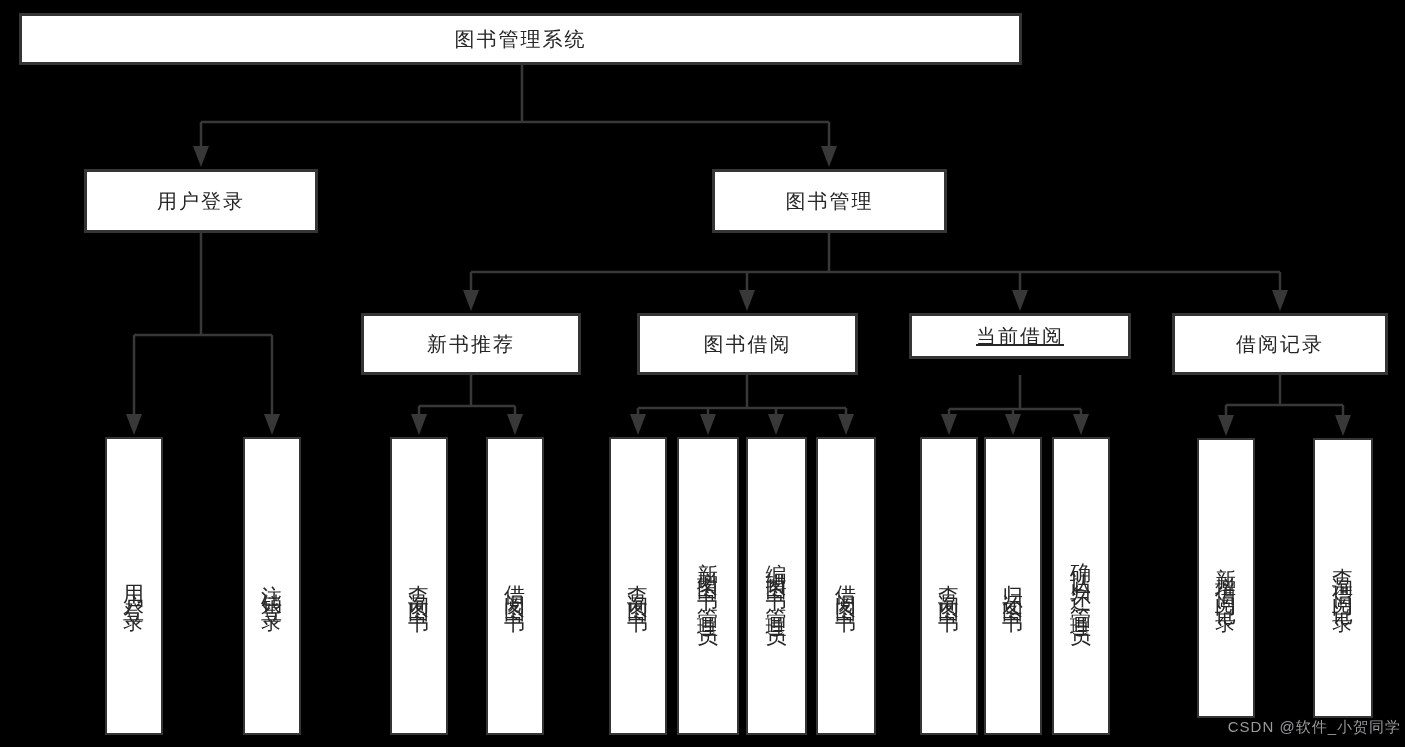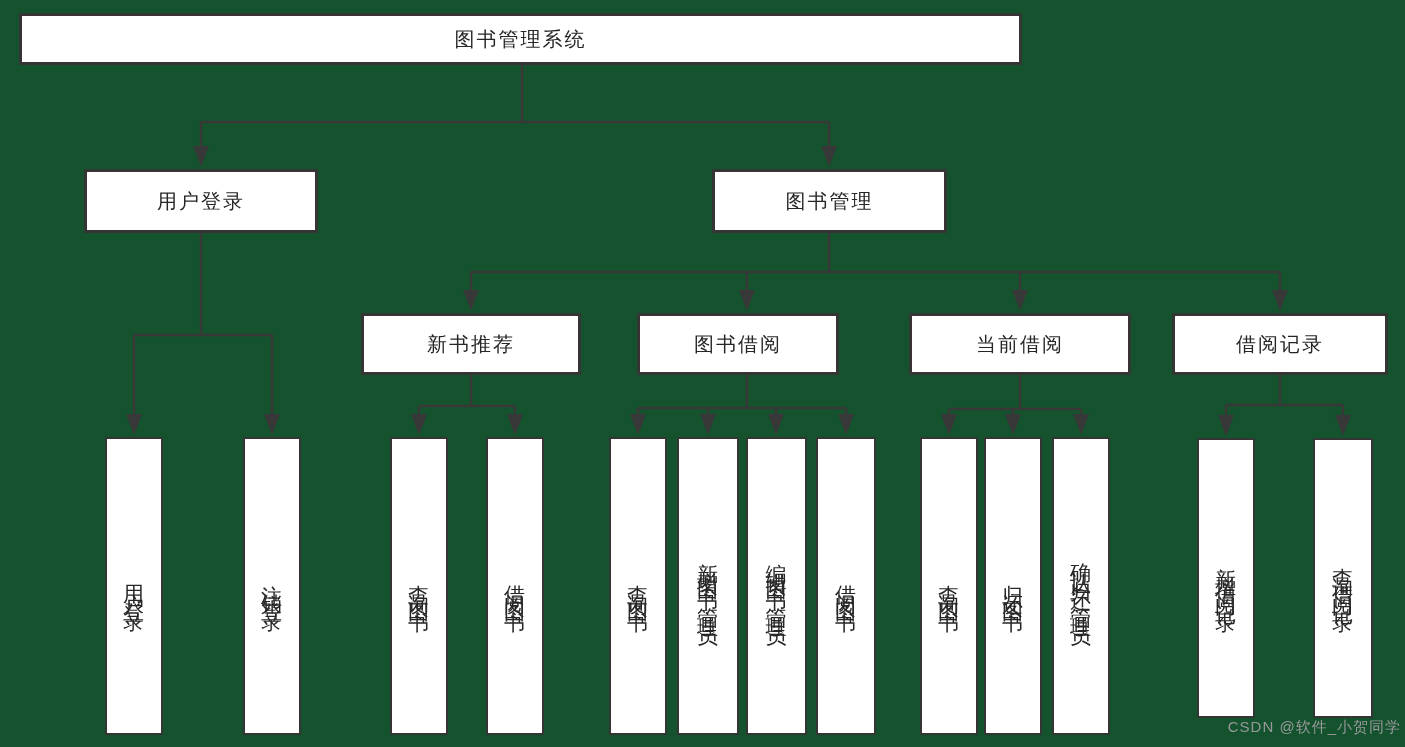--- a/index.html
+++ b/index.html
@@ -1,20 +1,20 @@
 <!DOCTYPE html>
 <html><head>
 <meta charset="utf-8">
 <style>
   html, body { margin: 0; padding: 0; background: #ffffff; }
   .canvas {
     position: relative;
     width: 1405px;
     height: 747px;
-    background: #14532d;
+    background: #000000;
     overflow: hidden;
     font-family: "Liberation Sans", sans-serif;
     color: #262626;
   }
   svg.connectors {
     position: absolute;
     left: 0; top: 0;
     width: 1405px; height: 747px;
     z-index: 1;
   }
@@ -41,22 +41,22 @@
     font-size: 21px;
     letter-spacing: 9px;
     line-height: 1;
     white-space: nowrap;
   }
   
   #root           { left: 19px;   top: 13px;  width: 1003px; height: 52px; }
   #user-login     { left: 84px;   top: 169px; width: 234px;  height: 64px; }
   #book-mgmt      { left: 712px;  top: 169px; width: 235px;  height: 64px; }
   #new-book-rec   { left: 361px;  top: 313px; width: 220px;  height: 62px; }
-  #book-borrow    { left: 637px;  top: 313px; width: 202px;  height: 62px; }
-  #current-borrow { left: 909px;  top: 313px; width: 222px;  height: 62px; }
+  #book-borrow    { left: 637px;  top: 313px; width: 221px;  height: 62px; }
+  #current-borrow { left: 909px;  top: 313px; width: 222px;  height: 46px; text-decoration: underline; }
   #borrow-record  { left: 1172px; top: 313px; width: 216px;  height: 62px; text-align: right; }
 
   #leaf-user-login  { left: 105px; }
   #leaf-logout      { left: 243px; }
   #leaf-rec-query   { left: 390px; }
   #leaf-rec-borrow  { left: 486px; }
   #leaf-bor-query   { left: 609px; }
   #leaf-bor-add     { left: 677px; width: 62px; }
   #leaf-bor-edit    { left: 746px; width: 61px; }
   #leaf-bor-borrow  { left: 816px; width: 60px; }

